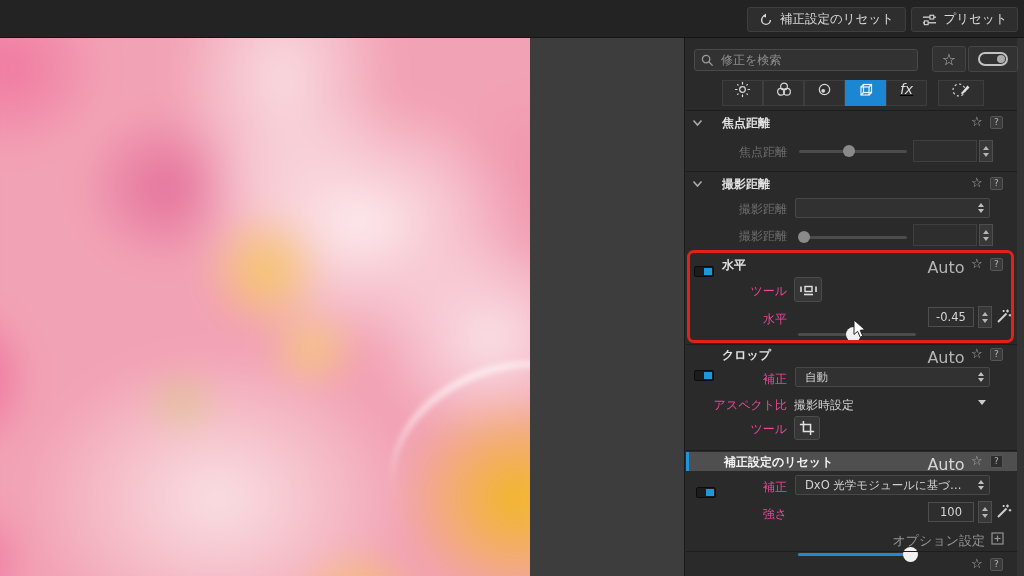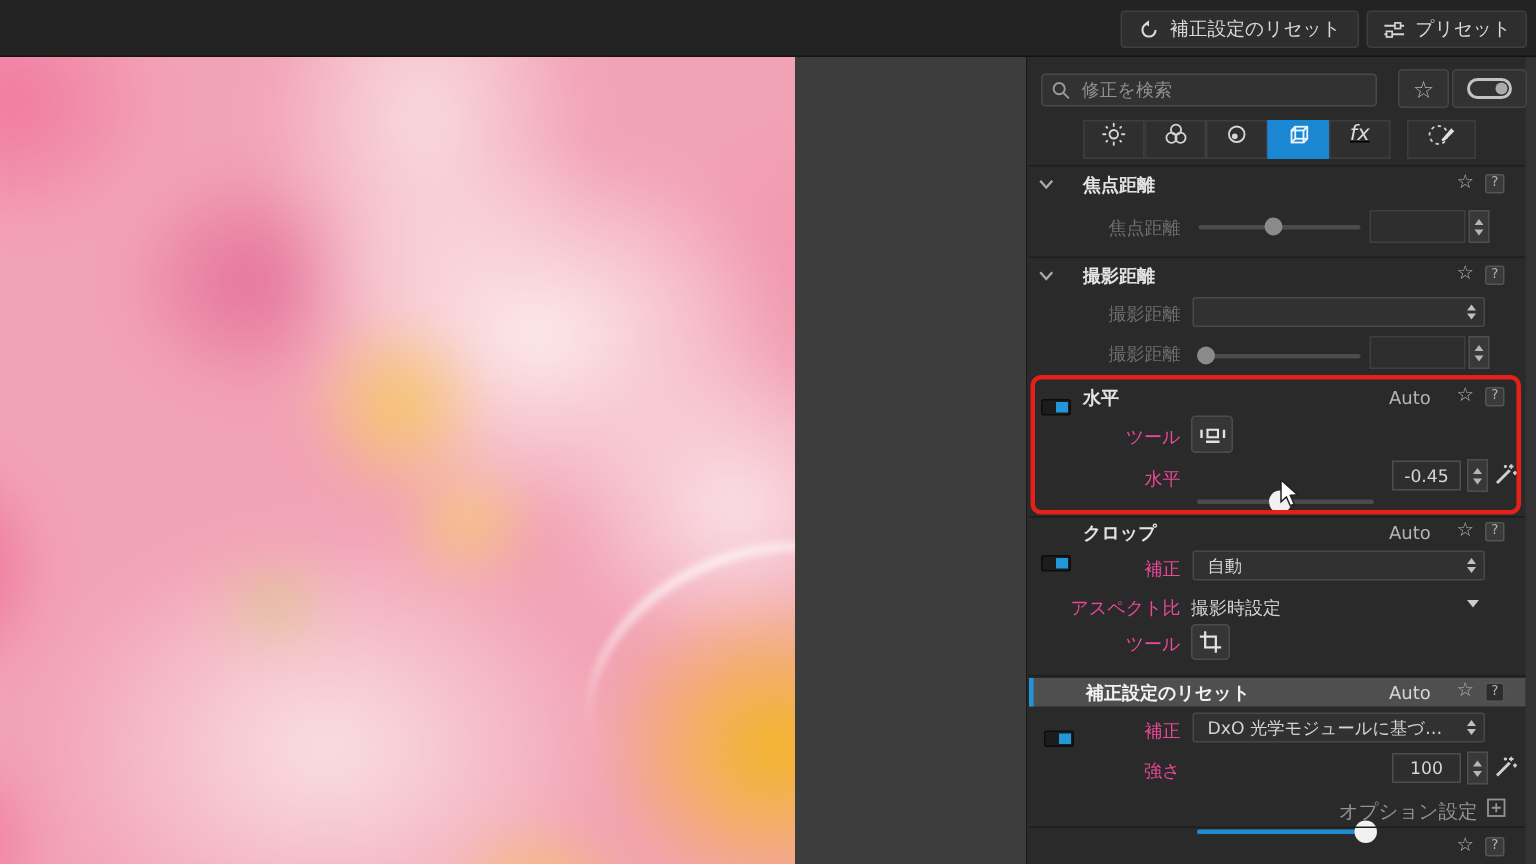--- a/index.html
+++ b/index.html
@@ -58,21 +58,21 @@
 
   .tab-btn { top:80px; width:41px; height:26px; background:#2f2f2f; border:1px solid #3e3e3e;
       display:flex; align-items:flex-start; justify-content:center; cursor:pointer;text-decoration:underline; }
   .tab-btn.sel { background:#1b87d3; border-color:#1b87d3; }
   .fx-glyph { font-style:italic; font-size:14px; color:#dcdcdc; }
 
   .sec-title { color:#e3e3e3; font-size:12px; font-weight:600; white-space:nowrap; }
   .sec-title.dim { color:#8f8f8f;margin-top:20px; }
   .row-label { width:130px; text-align:right; color:#ec4899; font-size:12px; white-space:nowrap; }
   .row-label.dim { color:#6f6f6f; }
-  .auto-label { width:40px; text-align:left; color:#b5b5b5; font-size:12px; }
+  .auto-label { width:40px; text-align:center; color:#b5b5b5; font-size:16px; }
   .star { color:#b4b4b4; font-size:13px; line-height:13px; cursor:pointer; }
   .qmark { width:13px; height:13px; background:#3a3a3a; border:1px solid #555; border-radius:2px;
       color:#b5b5b5; font-size:9px; line-height:11px; text-align:center; cursor:pointer; }
 
   .slider-track { height:3px; background:#4c4c4c; border-radius:2px; position:relative; }
   .slider-track .fill { position:absolute; left:0; top:0; bottom:0; background:#1f8ad2; border-radius:2px; }
   .slider-thumb { position:absolute; border-radius:50%; background:#f1f1f1; }
   .slider-thumb.dis { background:#8a8a8a; }
 
   .value-box { background:#2e2e2e; border:1px solid #4e4e4e; color:#d6d6d6; font-size:11.5px;

